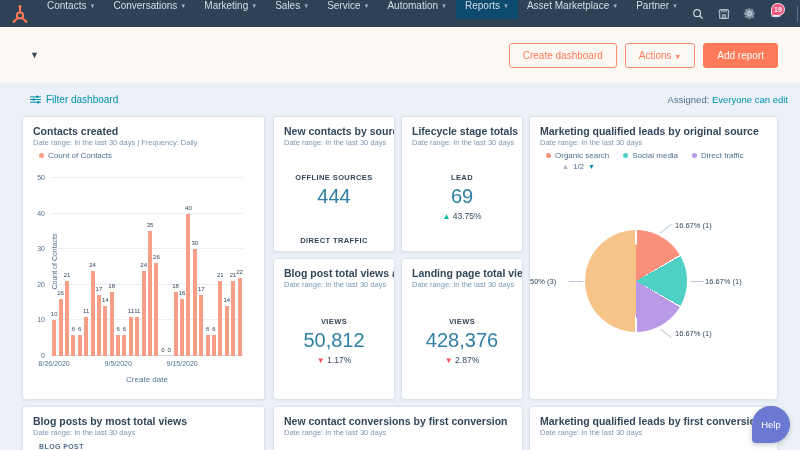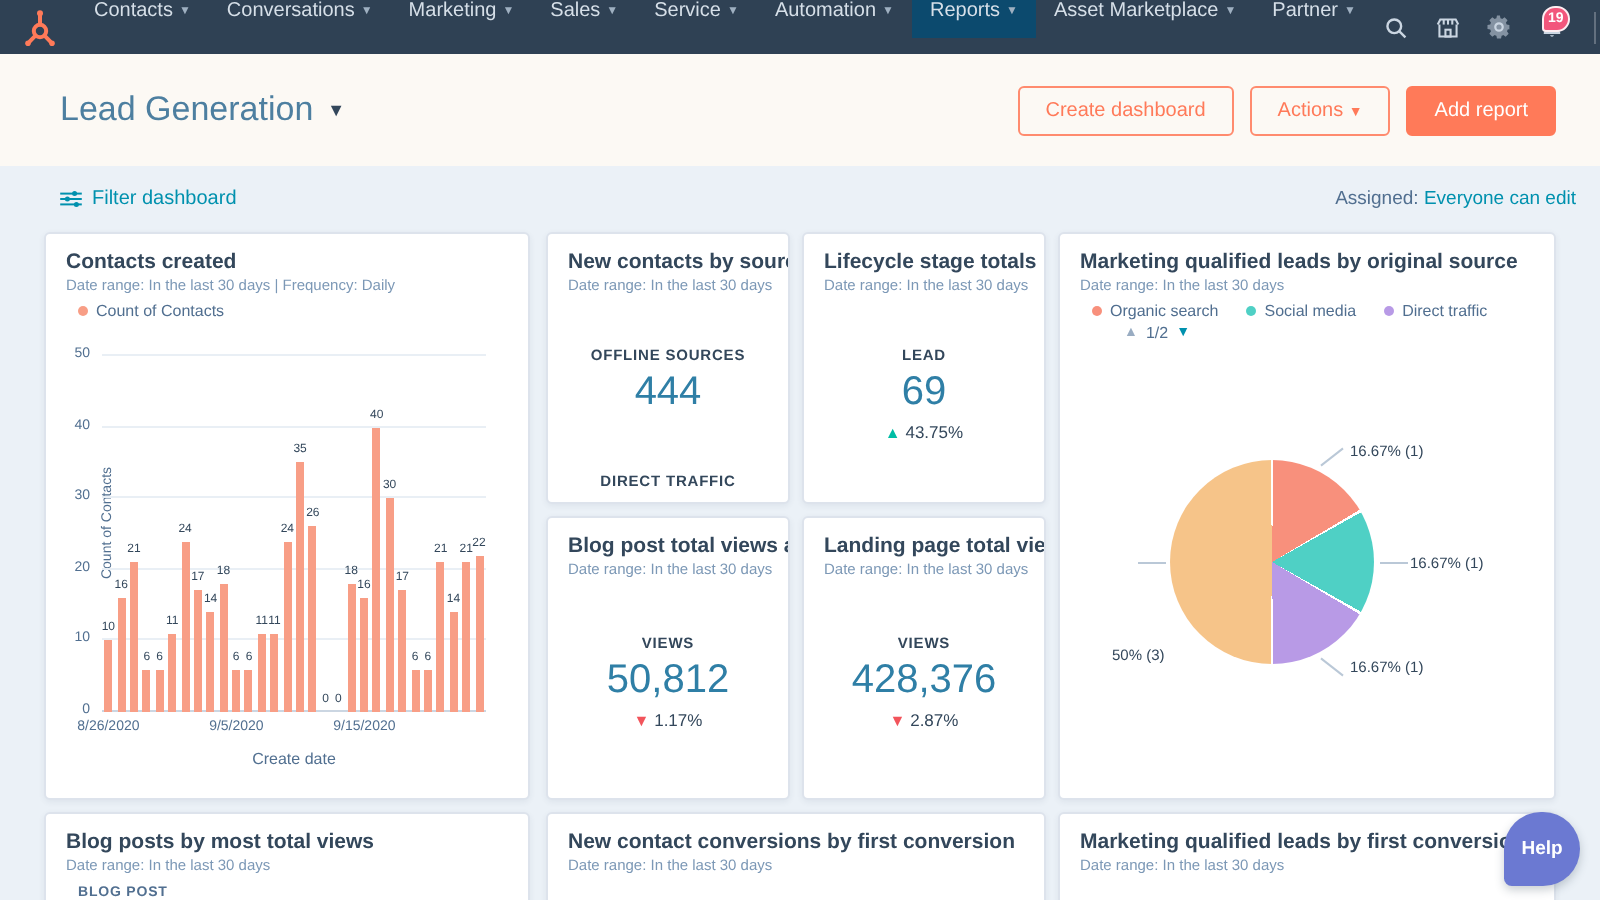--- a/index.html
+++ b/index.html
@@ -88,33 +88,33 @@
   .tri-up { color:#00bda5; font-size:8px; }
   .tri-down { color:#f2545b; font-size:8px; }
 
   
   .pie-wrap { position:absolute; left:0; top:0; width:100%; height:100%; }
   .pie { position:absolute; left:55px; top:113px; width:102px; height:102px; border-radius:50%; }
   .pie-label { position:absolute; font-size:7.5px; color:#33475b; white-space:nowrap; }
   .pl-tr { left:145px; top:104px; }
   .pl-r  { left:175px; top:160px; }
   .pl-br { left:145px; top:212px; }
-  .pl-l  { left:26px;  top:160px;margin-top:46px; }
+  .pl-l  { left:0;  top:160px; }
   .pie-tick { position:absolute; width:14px; height:1px; background:#bac8d7; }
   .pt-tr { left:129px; top:111px; transform:rotate(-38deg); }
   .pt-r  { left:160px; top:164px; }
   .pt-br { left:129px; top:216px; transform:rotate(38deg); }
   .pt-l  { left:39px;  top:164px; }
 
   .col-header { position:absolute; left:16px; top:36px; font-size:7px; font-weight:bold;
                 letter-spacing:0.4px; color:#516f90; }
 
   
   .help-btn { position:absolute; left:752px; top:406px; width:38px; height:37px; background:#6b79d2;
-              border-radius:19px 19px 19px 4px; color:#fff; font-size:9.5px; font-weight:bold;
+              border-radius:19px 19px 19px 4px; color:#fff; font-size:9.5px; font-weight:normal;
               display:flex; align-items:center; justify-content:center; cursor:pointer; z-index:20;
               box-shadow:0 2px 5px rgba(45,62,80,0.25); }
 </style>
 </head>
 <body>
 
 <div class="nav">
   <div class="nav-logo">
     <svg viewBox="0 0 20 20" width="20" height="20">
       <g stroke="#ff7a59" stroke-width="2" fill="none" stroke-linecap="round">
@@ -196,21 +196,20 @@
         </svg>
       <span class="nav-badge">19</span>
     </div>
     <div class="nav-divider"></div>
 
   </div>
 </div>
 
 <div class="header">
   <div class="page-title">
-    <span>Lead Generation</span>
     <span class="caret">▼</span>
   </div>
   <div class="header-buttons">
     <button class="btn btn-outline">Create dashboard</button>
     <button class="btn btn-outline"><span>Actions</span> <span class="caret">▼</span></button>
     <button class="btn btn-solid">Add report</button>
   </div>
 </div>
 
 <div class="filterbar">

